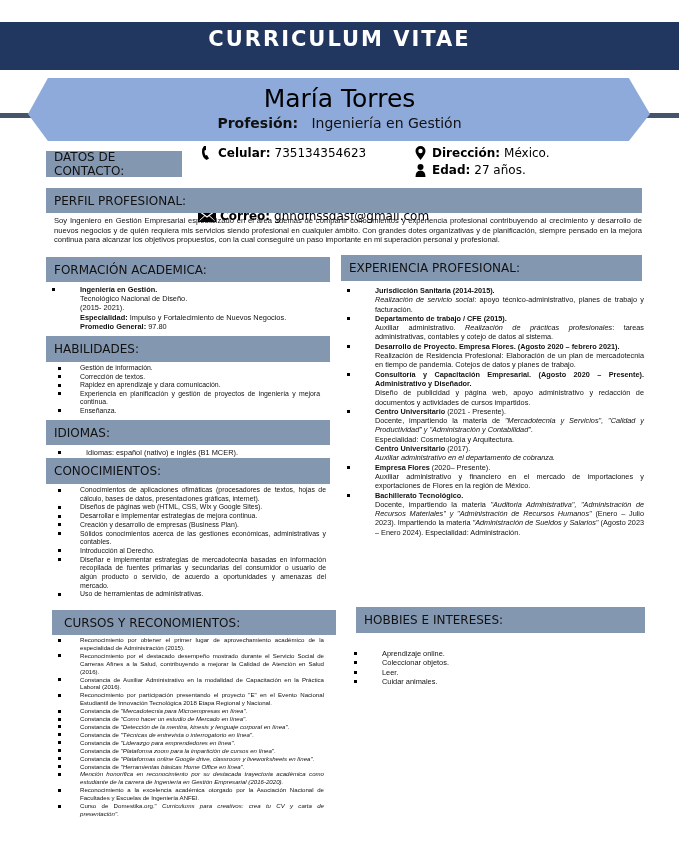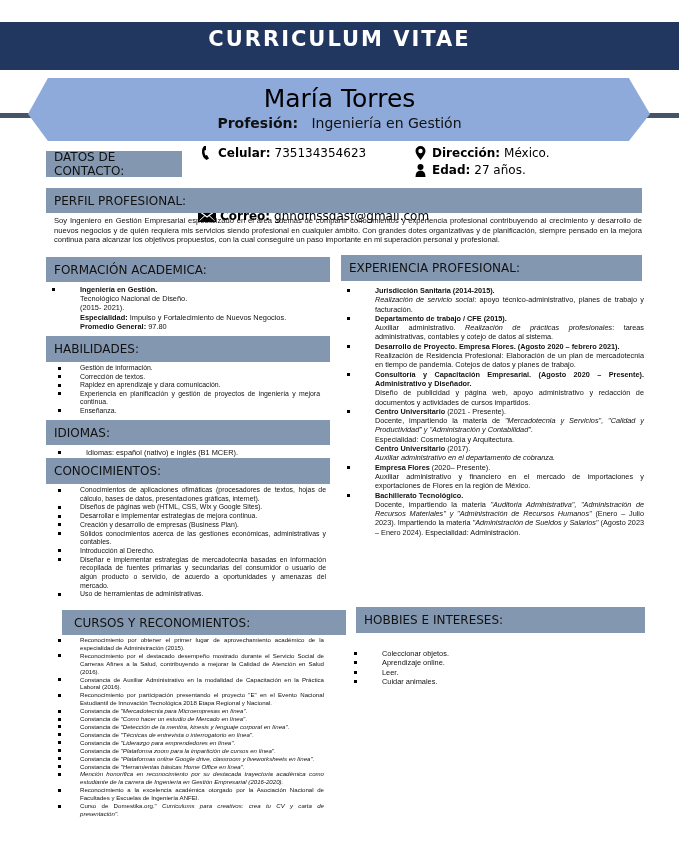--- a/index.html
+++ b/index.html
@@ -163,21 +163,21 @@
   <li>Conocimientos de aplicaciones ofimáticas (procesadores de textos, hojas de cálculo, bases de datos, presentaciones gráficas, internet).</li>
   <li>Diseños de páginas web (HTML, CSS, Wix y Google Sites).</li>
   <li>Desarrollar e implementar estrategias de mejora continua.</li>
   <li>Creación y desarrollo de empresas (Business Plan).</li>
   <li>Sólidos conocimientos acerca de las gestiones económicas, administrativas y contables.</li>
   <li>Introducción al Derecho.</li>
   <li>Diseñar e implementar estrategias de mercadotecnia basadas en información recopilada de fuentes primarias y secundarias del consumidor o usuario de algún producto o servicio, de acuerdo a oportunidades y amenazas del mercado.</li>
   <li>Uso de herramientas de administrativas.</li>
 </ul>
 
-<div class="hdr" style="left:62px; top:610px; width:284px; height:25px;padding-left:12px;">
+<div class="hdr" style="left:52px; top:610px; width:284px; height:25px;padding-left:12px;">
   <span>CURSOS Y RECONOMIENTOS:</span>
 </div>
 <ul class="blist small" style="left:58px; top:636px; width:266px; font-size:6.1px; line-height:7.9px;">
   <li><span>Reconocimiento por obtener el primer lugar de aprovechamiento académico de la especialidad de Administración (2015).</span></li>
   <li><span>Reconocimiento por el destacado desempeño mostrado durante el Servicio Social de Carreras Afines a la Salud, contribuyendo a mejorar la Calidad de Atención en Salud (2016).</span></li>
   <li><span>Constancia de Auxiliar Administrativo en la modalidad de Capacitación en la Práctica Laboral (2016).</span></li>
   <li><span>Reconocimiento por participación presentando el proyecto "E" en el Evento Nacional Estudiantil de Innovación Tecnológica 2018 Etapa Regional y Nacional.</span></li>
   <li><span>Constancia de </span><span class="i">"Mercadotecnia para Microempresas en línea"</span><span>.</span></li>
   <li><span>Constancia de </span><span class="i">"Como hacer un estudio de Mercado en línea"</span><span>.</span></li>
   <li><span>Constancia de </span><span class="i">"Detección de la mentira, kinesis y lenguaje corporal en línea"</span><span>.</span></li>
@@ -225,17 +225,17 @@
   <li>
     <span class="line b">Bachillerato Tecnológico.</span>
     <span class="line"><span>Docente, impartiendo la materia </span><span class="i">"Auditoria Administrativa", "Administración de Recursos Materiales" y "Administración de Recursos Humanos"</span><span> (Enero – Julio 2023). Impartiendo la materia </span><span class="i">"Administración de Sueldos y Salarios"</span><span> (Agosto 2023 – Enero 2024). Especialidad: Administración.</span></span>
   </li>
 </ul>
 
 <div class="hdr" style="left:356px; top:607px; width:289px; height:26px;">
   <span>HOBBIES E INTERESES:</span>
 </div>
 <ul class="blist" style="left:354px; top:649px; width:280px; font-size:7.4px; line-height:9.3px;">
+  <li>Aprendizaje online.</li>
   <li>Coleccionar objetos.</li>
-  <li>Aprendizaje online.</li>
   <li>Leer.</li>
   <li>Cuidar animales.</li>
 </ul>
 
 </body></html>

